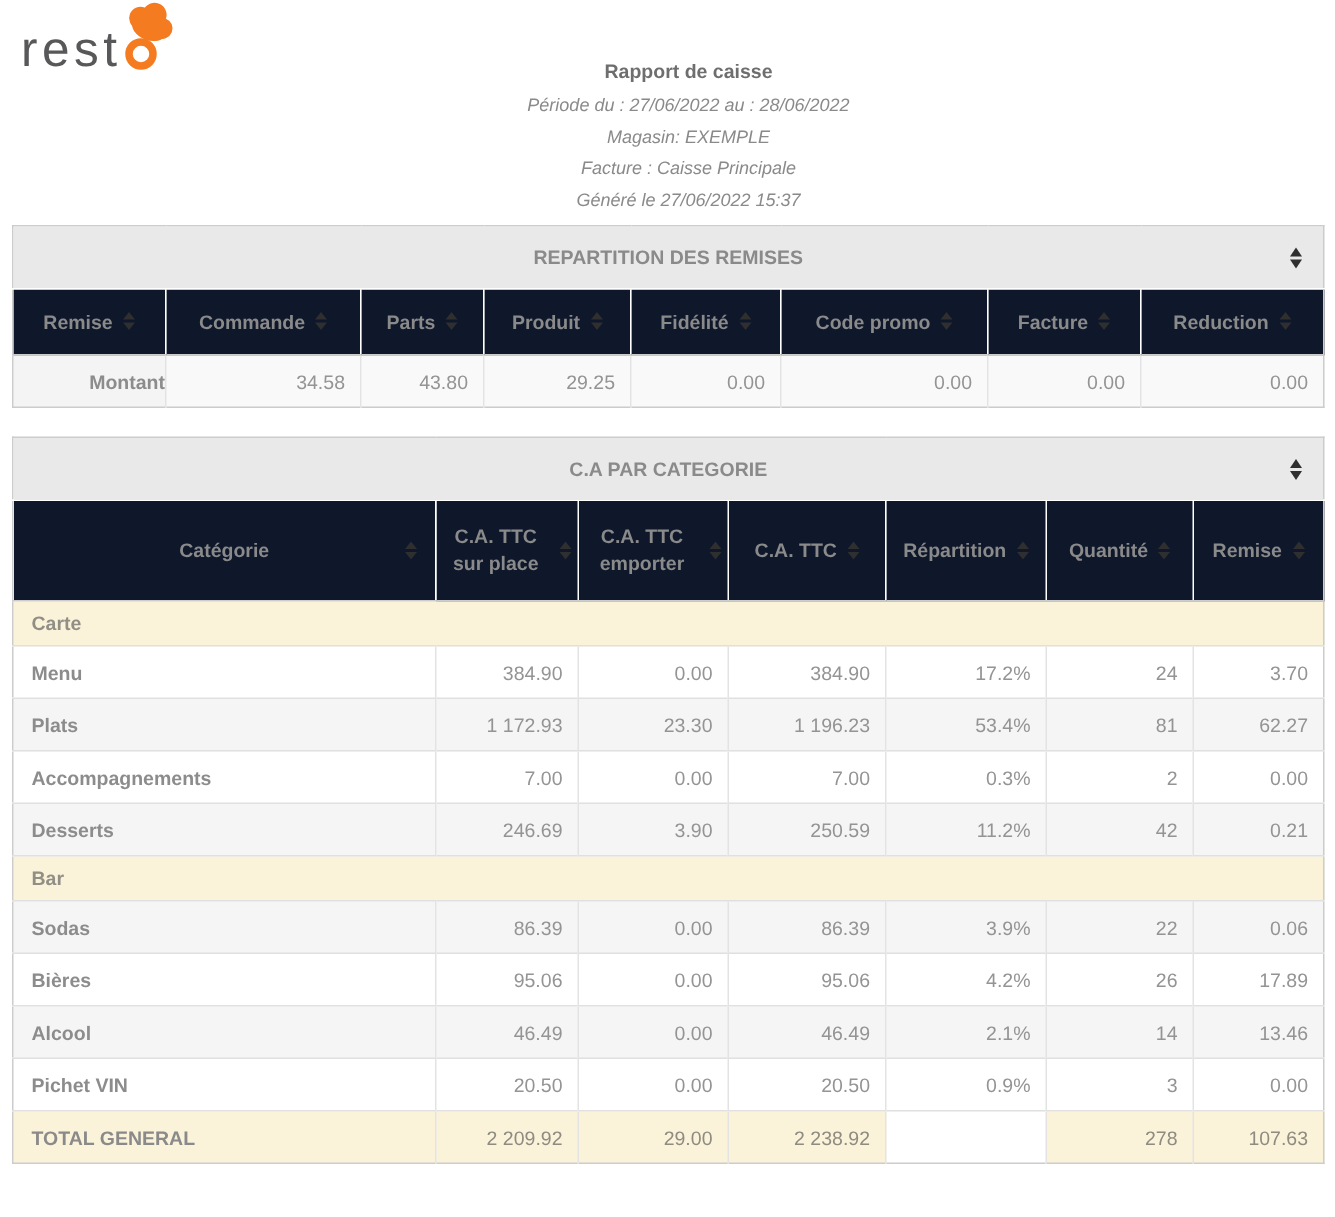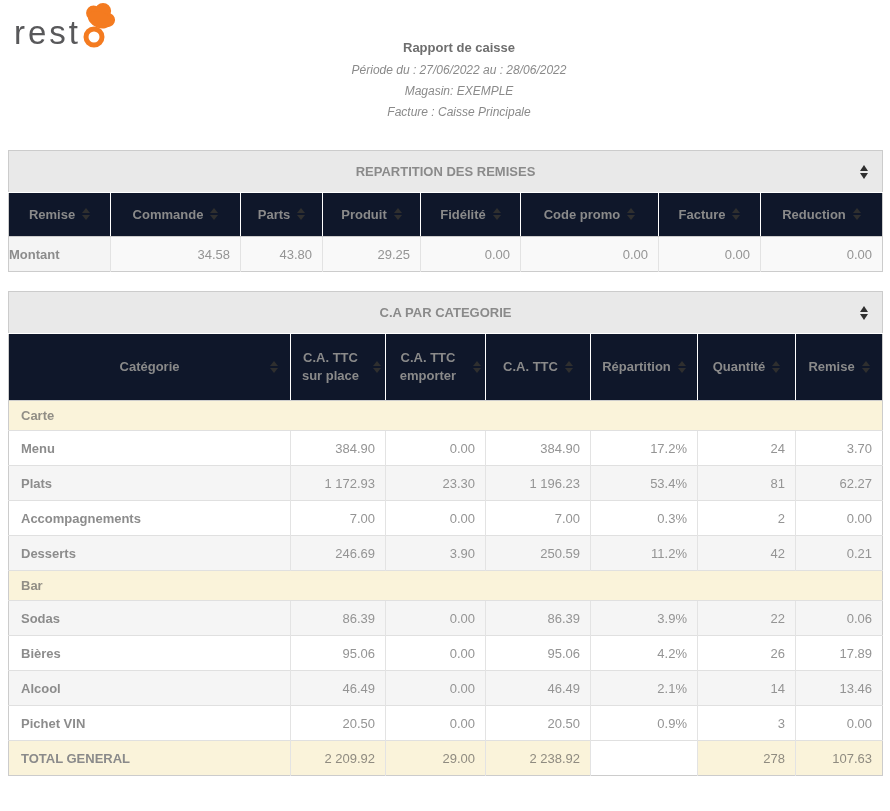--- a/index.html
+++ b/index.html
@@ -69,21 +69,21 @@
   table[data-name="categories-table"] tr.cols th:first-child .sort-icon
     { position:absolute; right:12px; top:50%; transform:translateY(-50%); }
 
   td {
     height:35px; vertical-align:middle;
     border-top:1px solid #e0e0e0; border-left:1px solid #e3e3e3;
     color:#949494;
   }
   td:first-child { border-left:none; }
   td.num { text-align:right; padding-right:10px; }
-  td.lab-center { text-align:left; font-weight:bold; color:#8c8c8c; }
+  td.lab-center { text-align:right; font-weight:bold; color:#8c8c8c; }
   td.cat { text-align:left; padding-left:12px; font-weight:bold; color:#8c8c8c; }
 
   
   table[data-name="remises-table"] tbody td { background:#f9f9f9; }
   table[data-name="remises-table"] tbody td:first-child { background:#f4f4f4; }
 
   
   tr.section td {
     background:#faf3da; text-align:left; padding-left:12px;
     font-weight:bold; color:#918e86; height:30px;
@@ -114,20 +114,21 @@
           </g>
           <circle cx="15" cy="37" r="8" fill="none" stroke="#f47b20" stroke-width="5"></circle>
         </svg>
       </span>
     </div>
     <div class="report-meta" data-name="report-meta">
       <div class="report-title" data-name="report-title">Rapport de caisse</div>
       <div class="report-line" data-name="report-period">Période du : 27/06/2022 au : 28/06/2022</div>
       <div class="report-line" data-name="report-store">Magasin: EXEMPLE</div>
       <div class="report-line" data-name="report-register">Facture : Caisse Principale</div>
+      <div class="report-line" data-name="report-generated">Généré le 27/06/2022 15:37</div>
     </div>
   </div>
 
   <table class="tbl" data-name="remises-table">
     <colgroup>
       <col style="width:102px">
         <col style="width:130px">
         <col style="width:82px">
         <col style="width:98px">
       <col style="width:100px">

